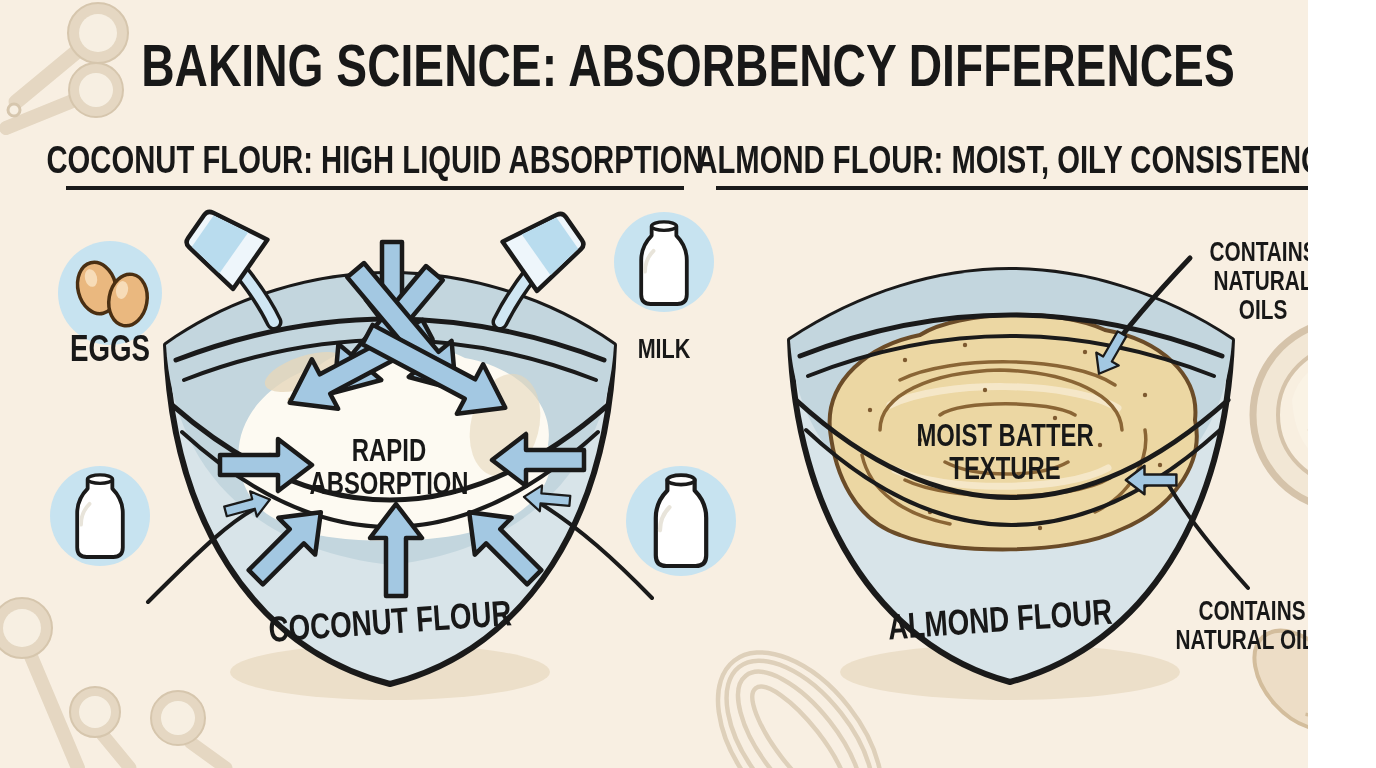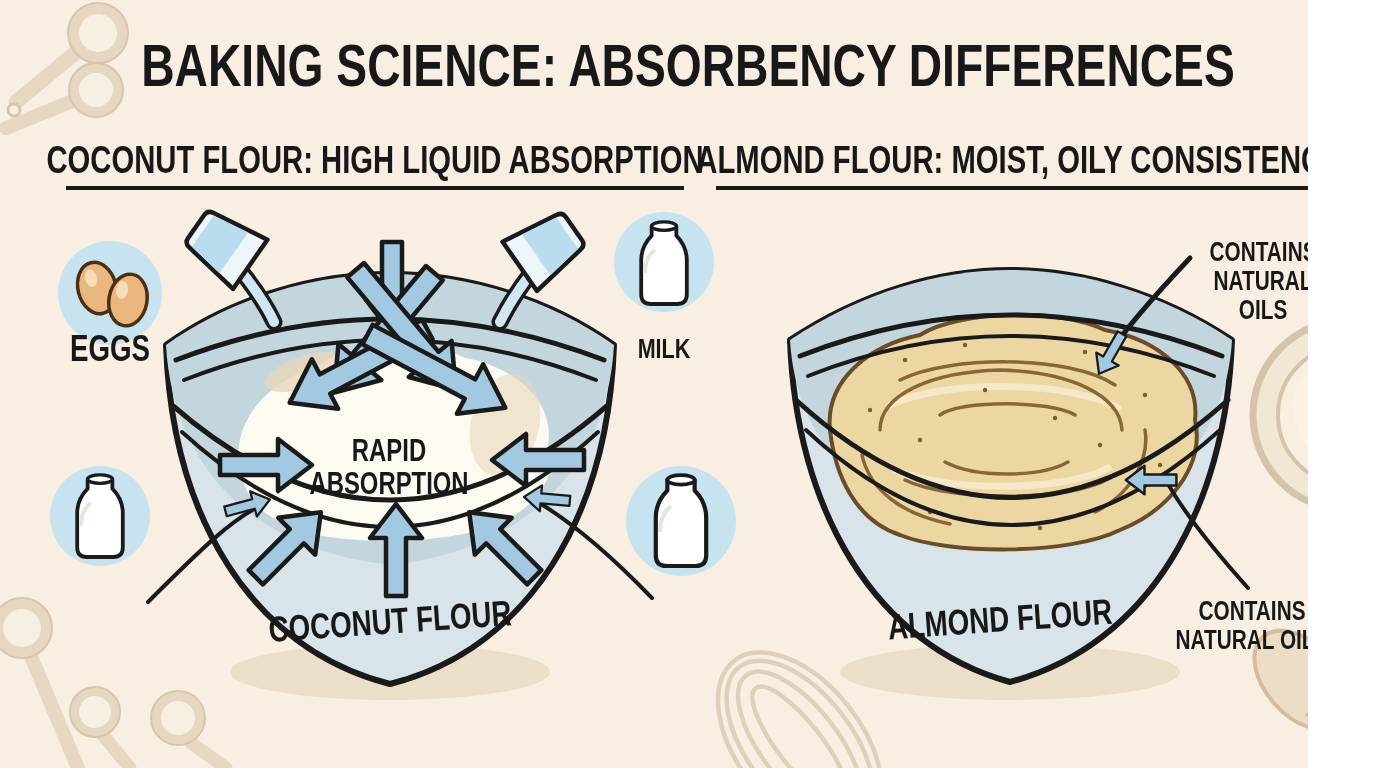--- a/index.html
+++ b/index.html
@@ -235,20 +235,23 @@
   <div class="label" style="left:389px;top:433px;font-size:31px;margin-top:34px;">
     <span class="cond" style="width:240px;">RAPID ABSORPTION</span>
   </div>
 
   <div class="label rot nowrap" style="left:390px;top:622px;font-size:36px;">
     <span class="cond">COCONUT FLOUR</span>
   </div>
 
 
 
+  <div class="label" style="left:1005px;top:452px;font-size:31px;">
+    <span class="cond" style="width:280px;">MOIST BATTER TEXTURE</span>
+  </div>
 
   <div class="label rot nowrap" style="left:1000px;top:620px;font-size:36px;">
     <span class="cond">ALMOND FLOUR</span>
   </div>
 
   <div class="label" style="left:1263px;top:282px;font-size:27px;">
     <span class="cond" style="width:140px;">CONTAINS NATURAL OILS</span>
   </div>
 
   <div class="label" style="left:1252px;top:626px;font-size:27px;">

